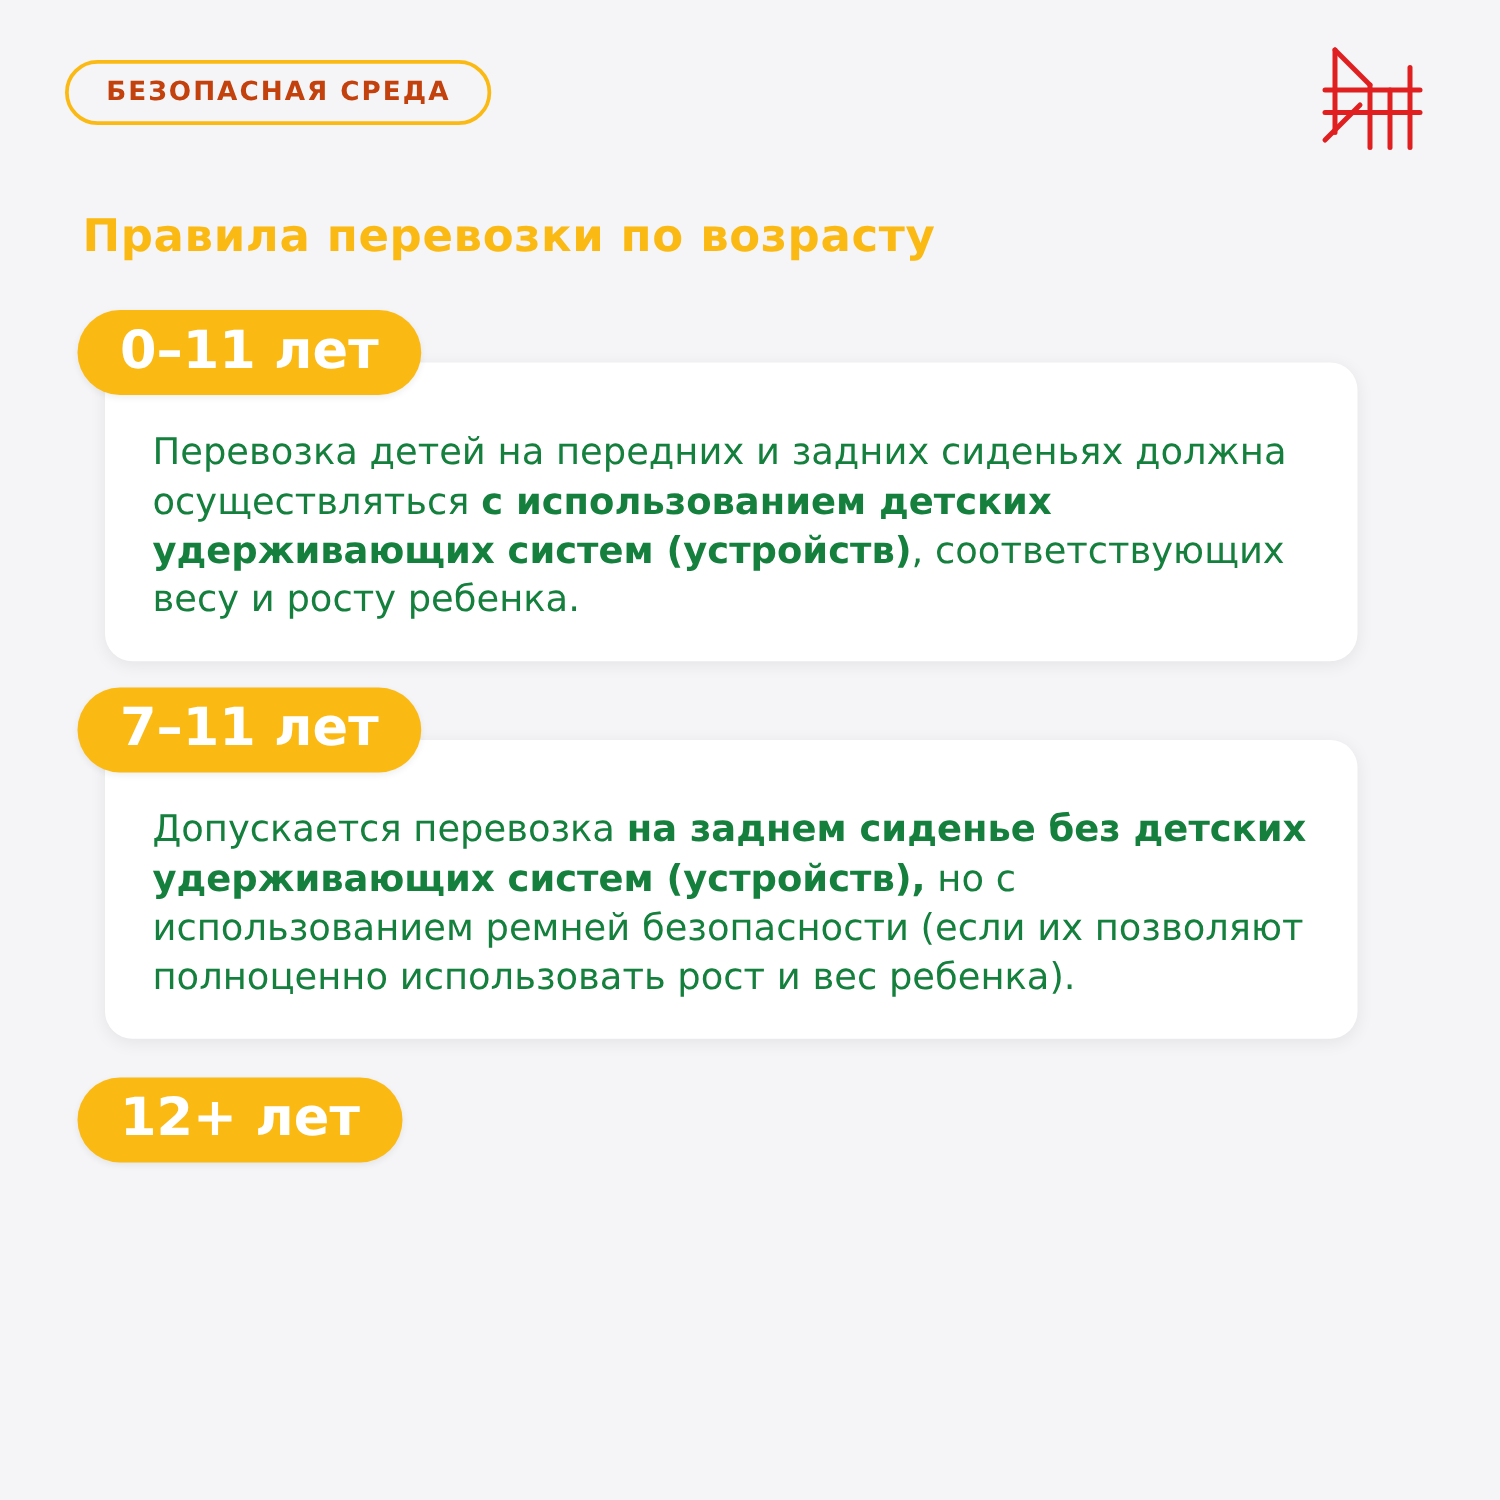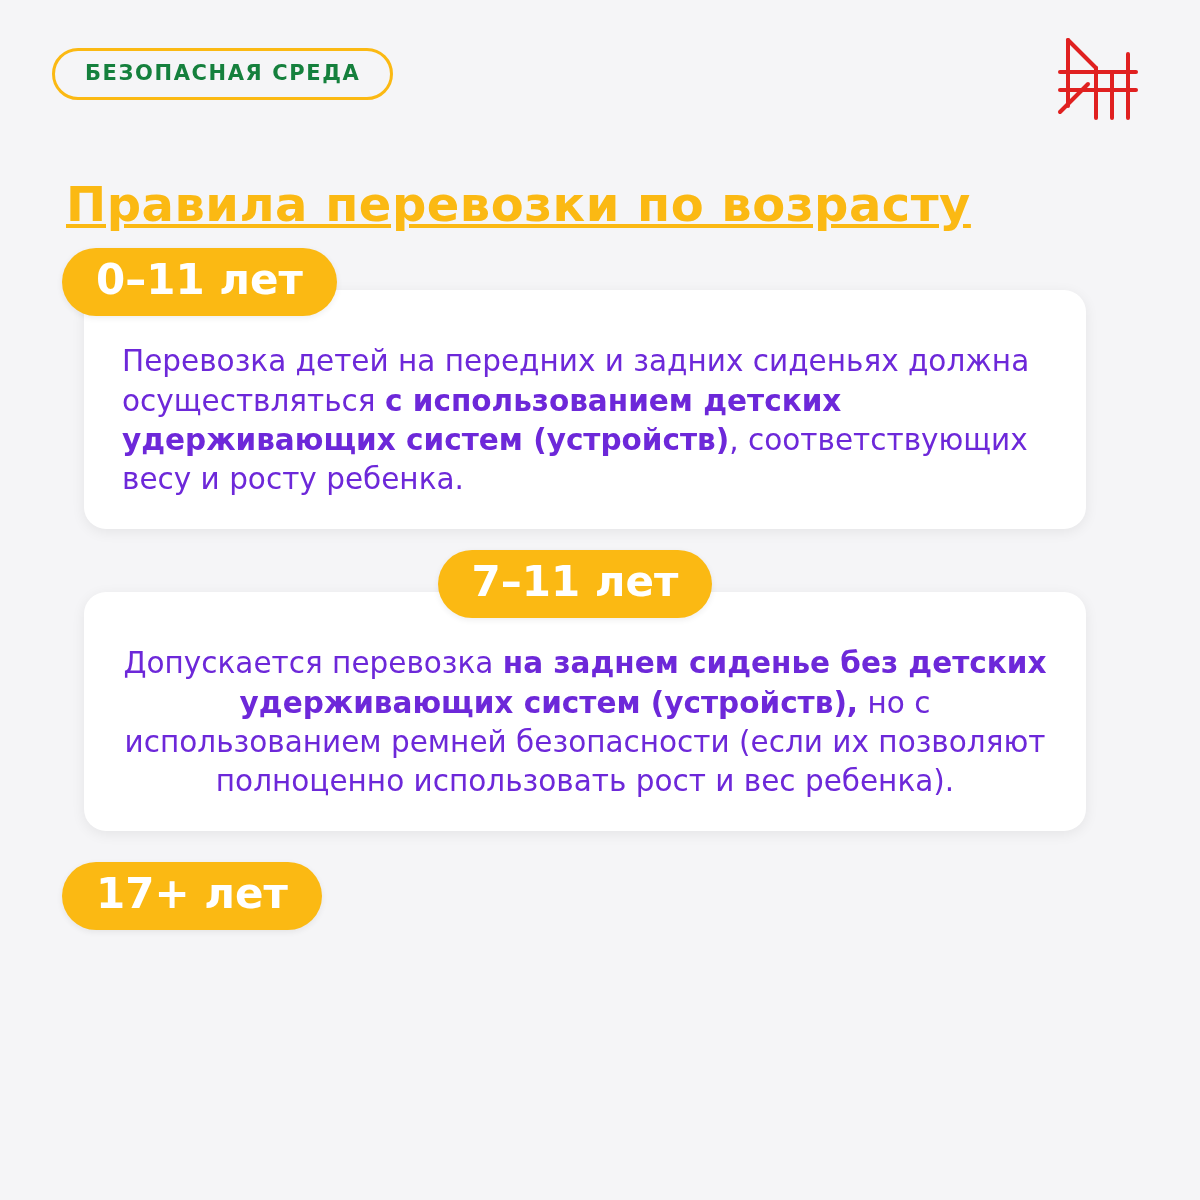--- a/index.html
+++ b/index.html
@@ -22,21 +22,21 @@
   }
 
   
   .badge {
     position: absolute;
     left: 52px;
     top: 48px;
     border: 3px solid #fbb913;
     border-radius: 30px;
     padding: 12px 30px 13px 30px;
-    color: #15803d;
+    color: #c2410c;
     font-size: 21px;
     font-weight: bold;
     letter-spacing: 1.6px;
     line-height: 1;
     background: transparent;
   }
 
   
   .logo {
     position: absolute;
@@ -45,37 +45,36 @@
     width: 96px;
     height: 88px;
   }
 
   
   .title {
     position: absolute;
     left: 66px;
     top: 146px;
     width: 1080px;
-    font-size: 48px;
+    font-size: 36px;
     font-weight: bold;
     color: #fbb913;
     letter-spacing: 0.5px;
     line-height: 1.1;
     white-space: nowrap;
-    text-decoration: underline;
   }
 
   
   .section {
     position: absolute;
     left: 62px;
     width: 1026px;
   }
   .section-1 { top: 248px; }
-  .section-2 { top: 550px; text-align: center; }
+  .section-2 { top: 550px; }
   .section-3 { top: 862px; }
 
   .pill {
     position: relative;
     z-index: 3;
     display: inline-block;
     background: #fbb913;
     color: #ffffff;
     font-size: 42px;
     font-weight: bold;
@@ -89,21 +88,21 @@
     position: relative;
     z-index: 1;
     margin-top: -26px;
     margin-left: 22px;
     width: 1002px;
     box-sizing: border-box;
     background: #ffffff;
     border-radius: 22px;
     box-shadow: 0 3px 14px rgba(0,0,0,0.07);
     padding: 52px 38px 30px 38px;
-    color: #6d28d9;
+    color: #15803d;
     font-size: 29.5px;
     line-height: 1.33;
   }
   .card.tall-1 { min-height: 224px; }
   .card.tall-2 { min-height: 238px; }
   .card.tall-3 { min-height: 222px; }
 
   .card b {
     font-weight: bold;
   }
@@ -136,16 +135,16 @@
     <div class="pill">0–11 лет</div>
     <div class="card tall-1"><span>Перевозка детей на передних и задних сиденьях должна осуществляться </span><b>с использованием детских удерживающих систем (устройств)</b><span>, соответствующих весу и росту ребенка.</span></div>
   </div>
 
   <div class="section section-2">
     <div class="pill">7–11 лет</div>
     <div class="card tall-2"><span>Допускается перевозка </span><b>на заднем сиденье без детских удерживающих систем (устройств),</b><span> но с использованием ремней безопасности (если их позволяют полноценно использовать рост и вес ребенка).</span></div>
   </div>
 
   <div class="section section-3">
-    <div class="pill">17+ лет</div>
+    <div class="pill">12+ лет</div>
   </div>
 
 </div>
 
 </body></html>

